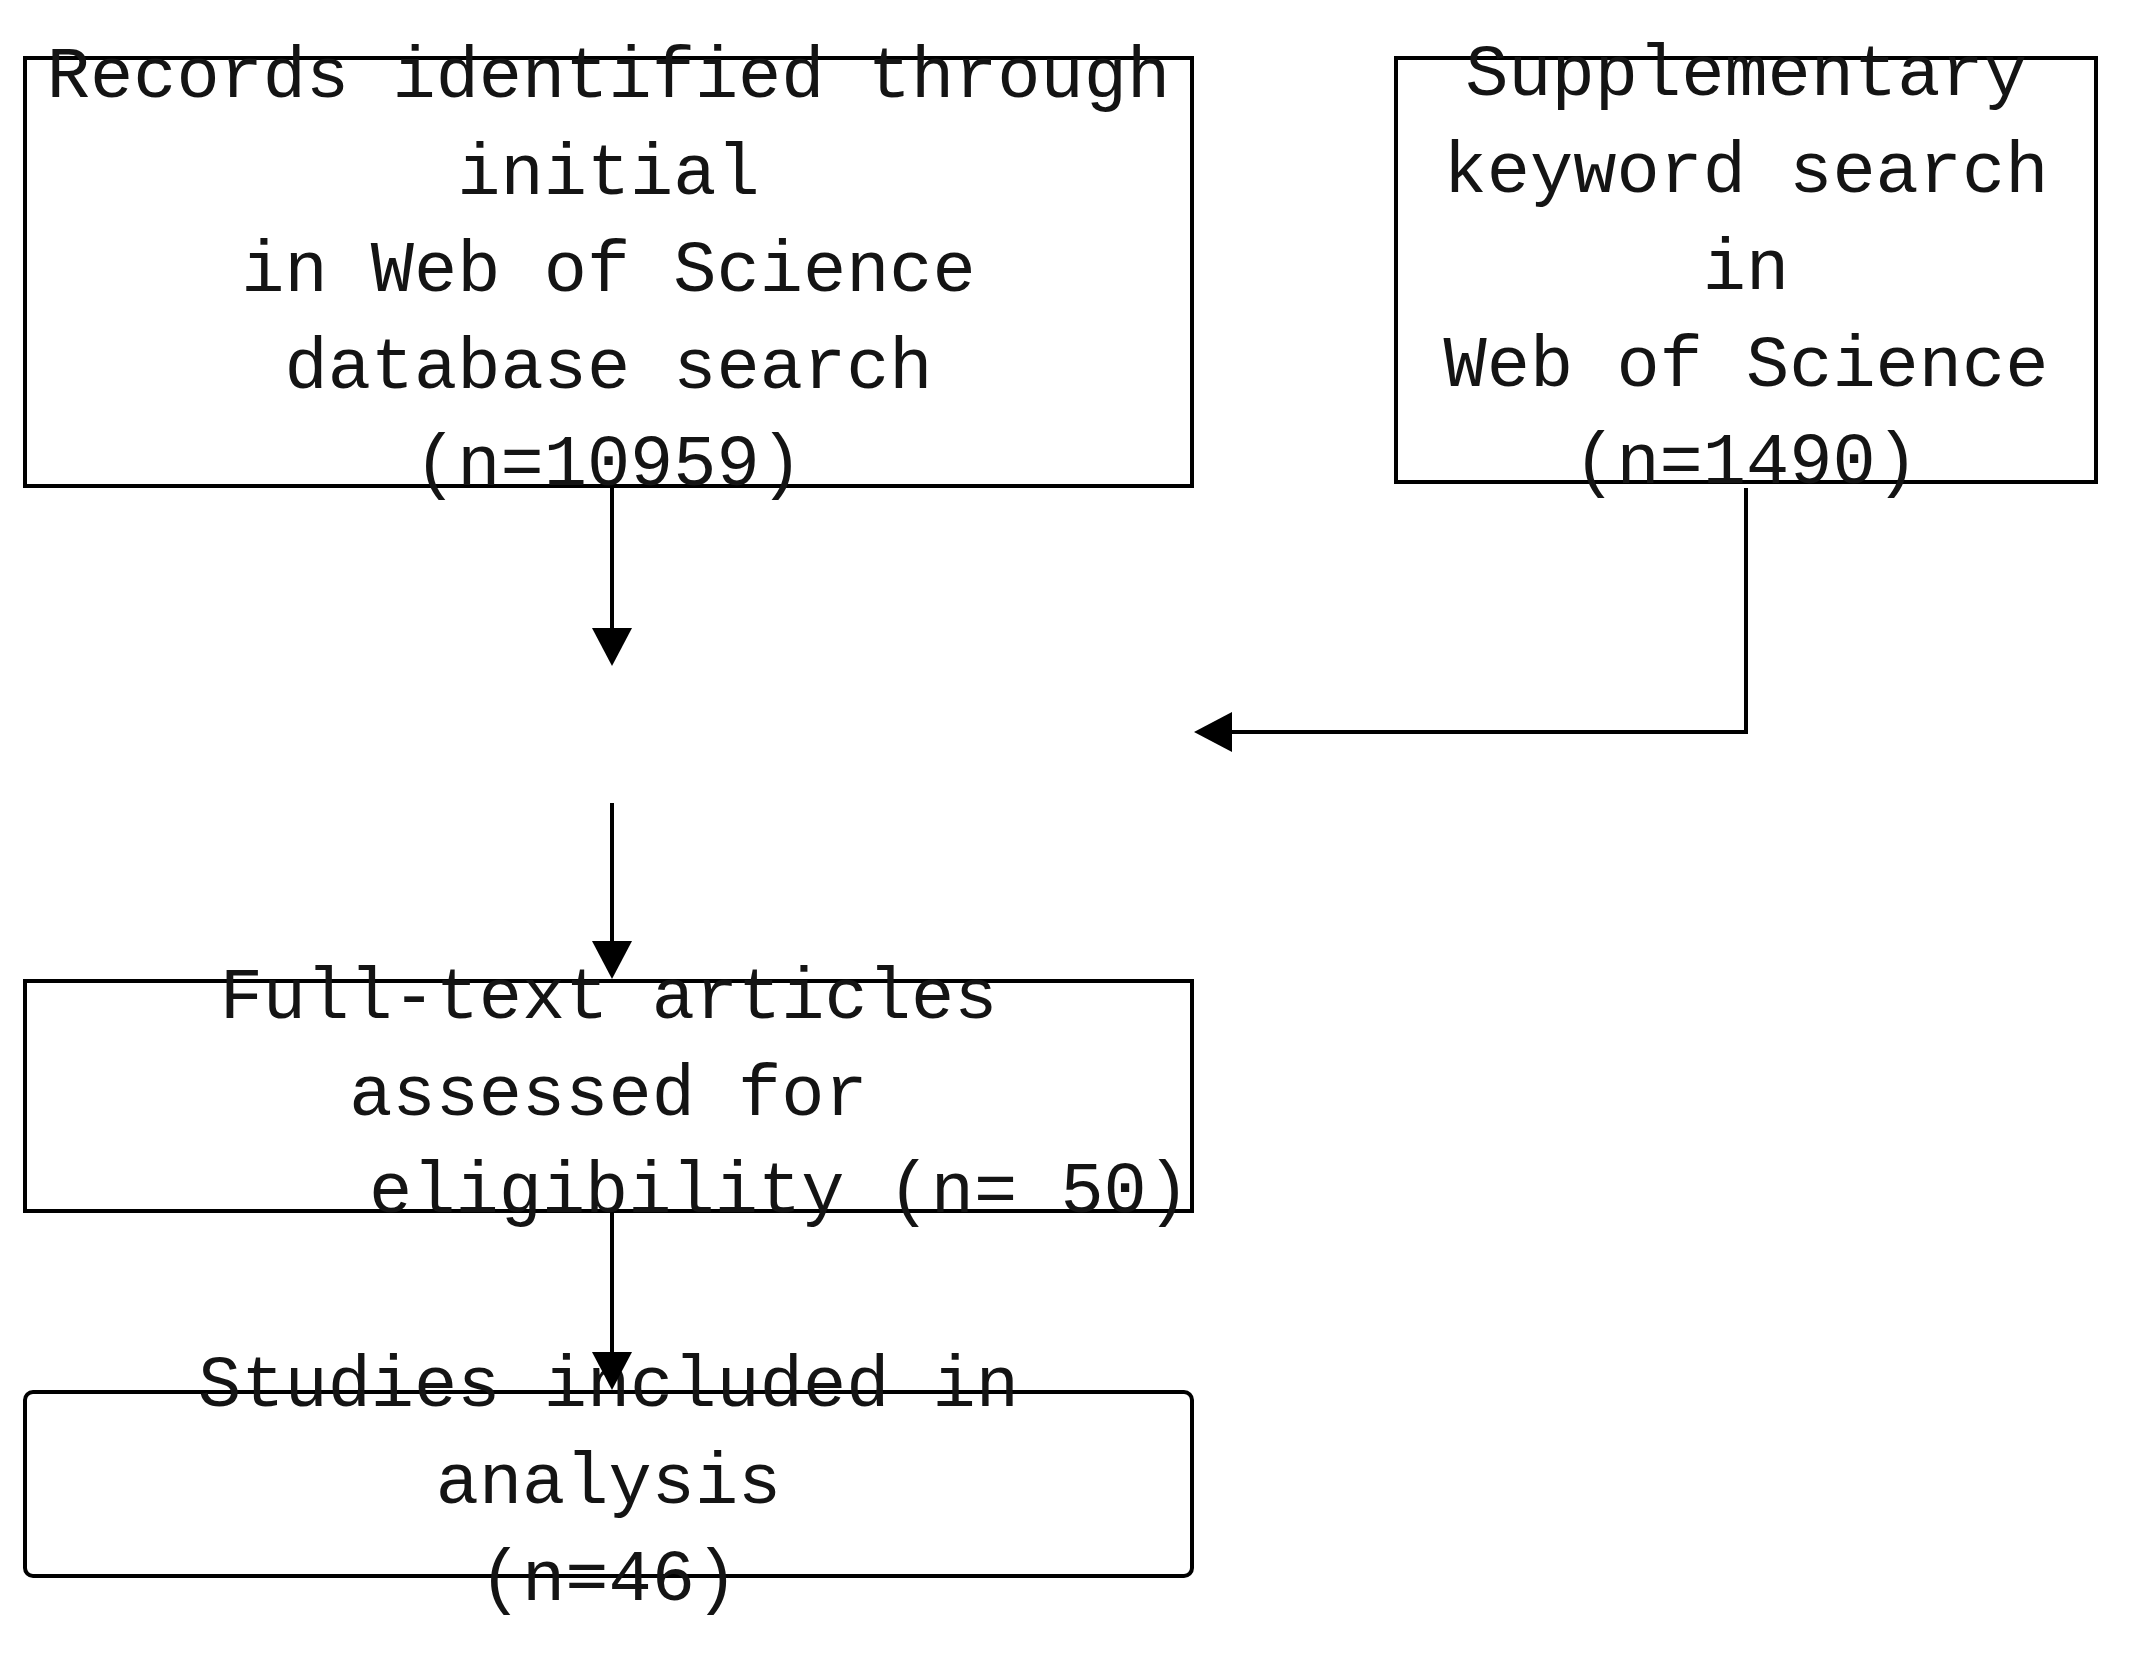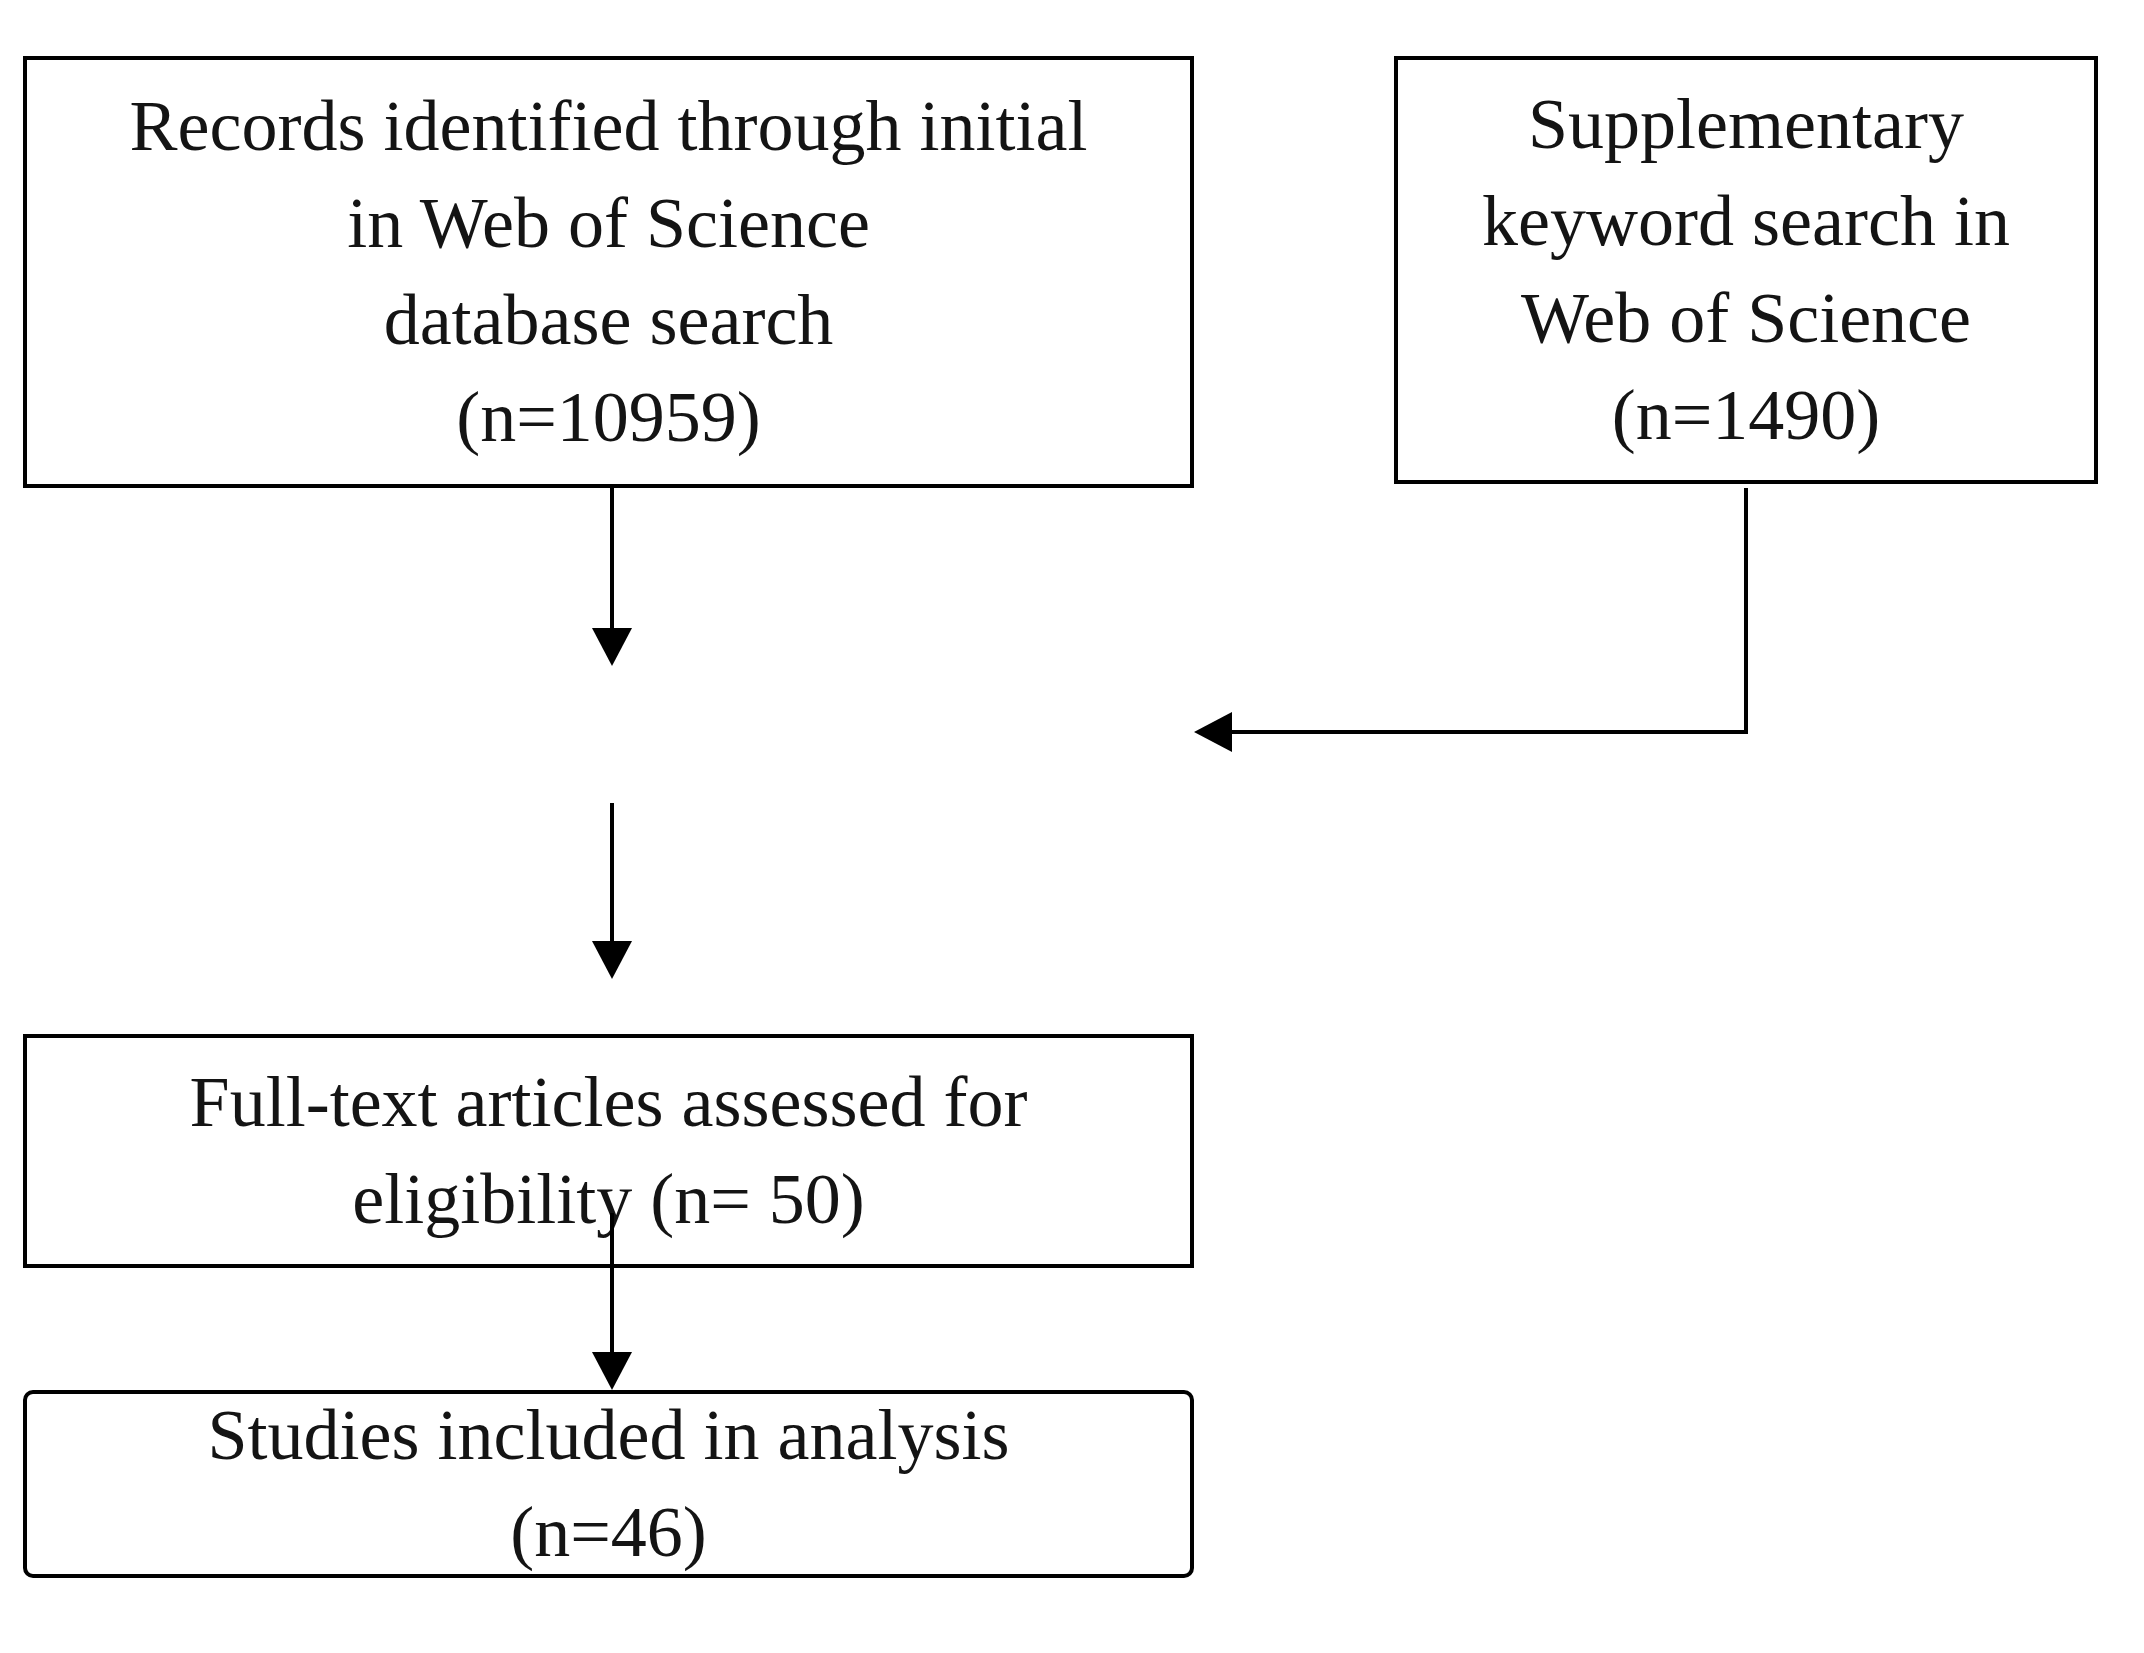--- a/index.html
+++ b/index.html
@@ -2,21 +2,21 @@
 <html><head>
 <meta charset="utf-8">
 <style>
   html, body { margin: 0; padding: 0; background: #ffffff; }
   .stage {
     position: relative;
     width: 2144px;
     height: 1653px;
     background: #ffffff;
     overflow: hidden;
-    font-family: Liberation Serif, serif;
+    font-family: Liberation Mono, monospace;
   }
   .box {
     position: absolute;
     box-sizing: border-box;
     border: 4px solid #000000;
     background: #ffffff;
     display: flex;
     flex-direction: column;
     align-items: center;
     justify-content: center;
@@ -25,21 +25,21 @@
   .box .line {
     font-size: 72px;
     line-height: 97px;
     color: #141414;
     white-space: pre-wrap;
   }
   
   .box-records   { left: 23px;   top: 56px;   width: 1171px; height: 432px; }
   .box-supp      { left: 1394px; top: 56px;   width: 704px;  height: 428px; }
   .box-screening { left: 23px;   top: 666px;  width: 1171px; height: 137px; }
-  .box-fulltext  { left: 23px;   top: 1034px;  width: 1171px; height: 234px; }
+  .box-fulltext  { left: 23px;   top: 979px;  width: 1171px; height: 234px; align-items: flex-end; }
   .box-included  { left: 23px;   top: 1390px; width: 1171px; height: 188px; border-radius: 10px; }
 
   
   .vline { position: absolute; width: 4px; background: #000000; }
   .hline { position: absolute; height: 4px; background: #000000; }
   .arrowhead-down {
     position: absolute; width: 0; height: 0;
     border-left: 20px solid transparent;
     border-right: 20px solid transparent;
     border-top: 38px solid #000000;

